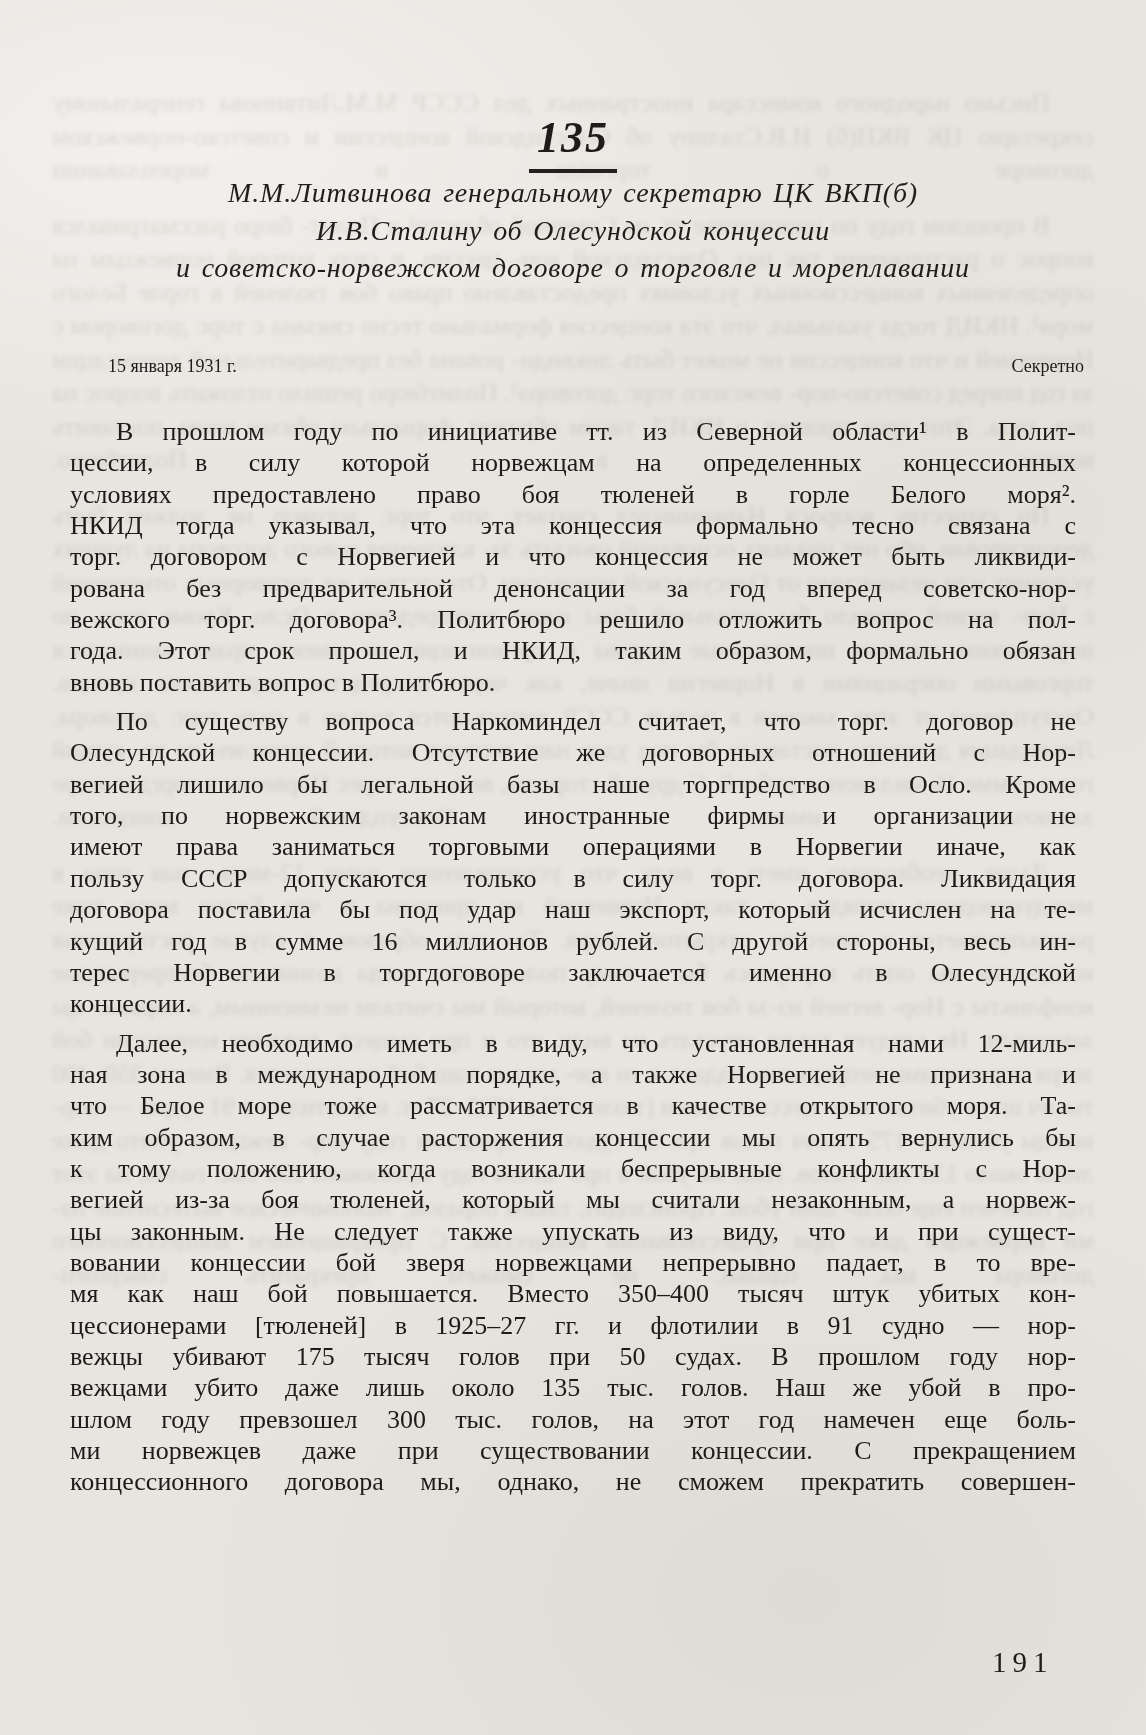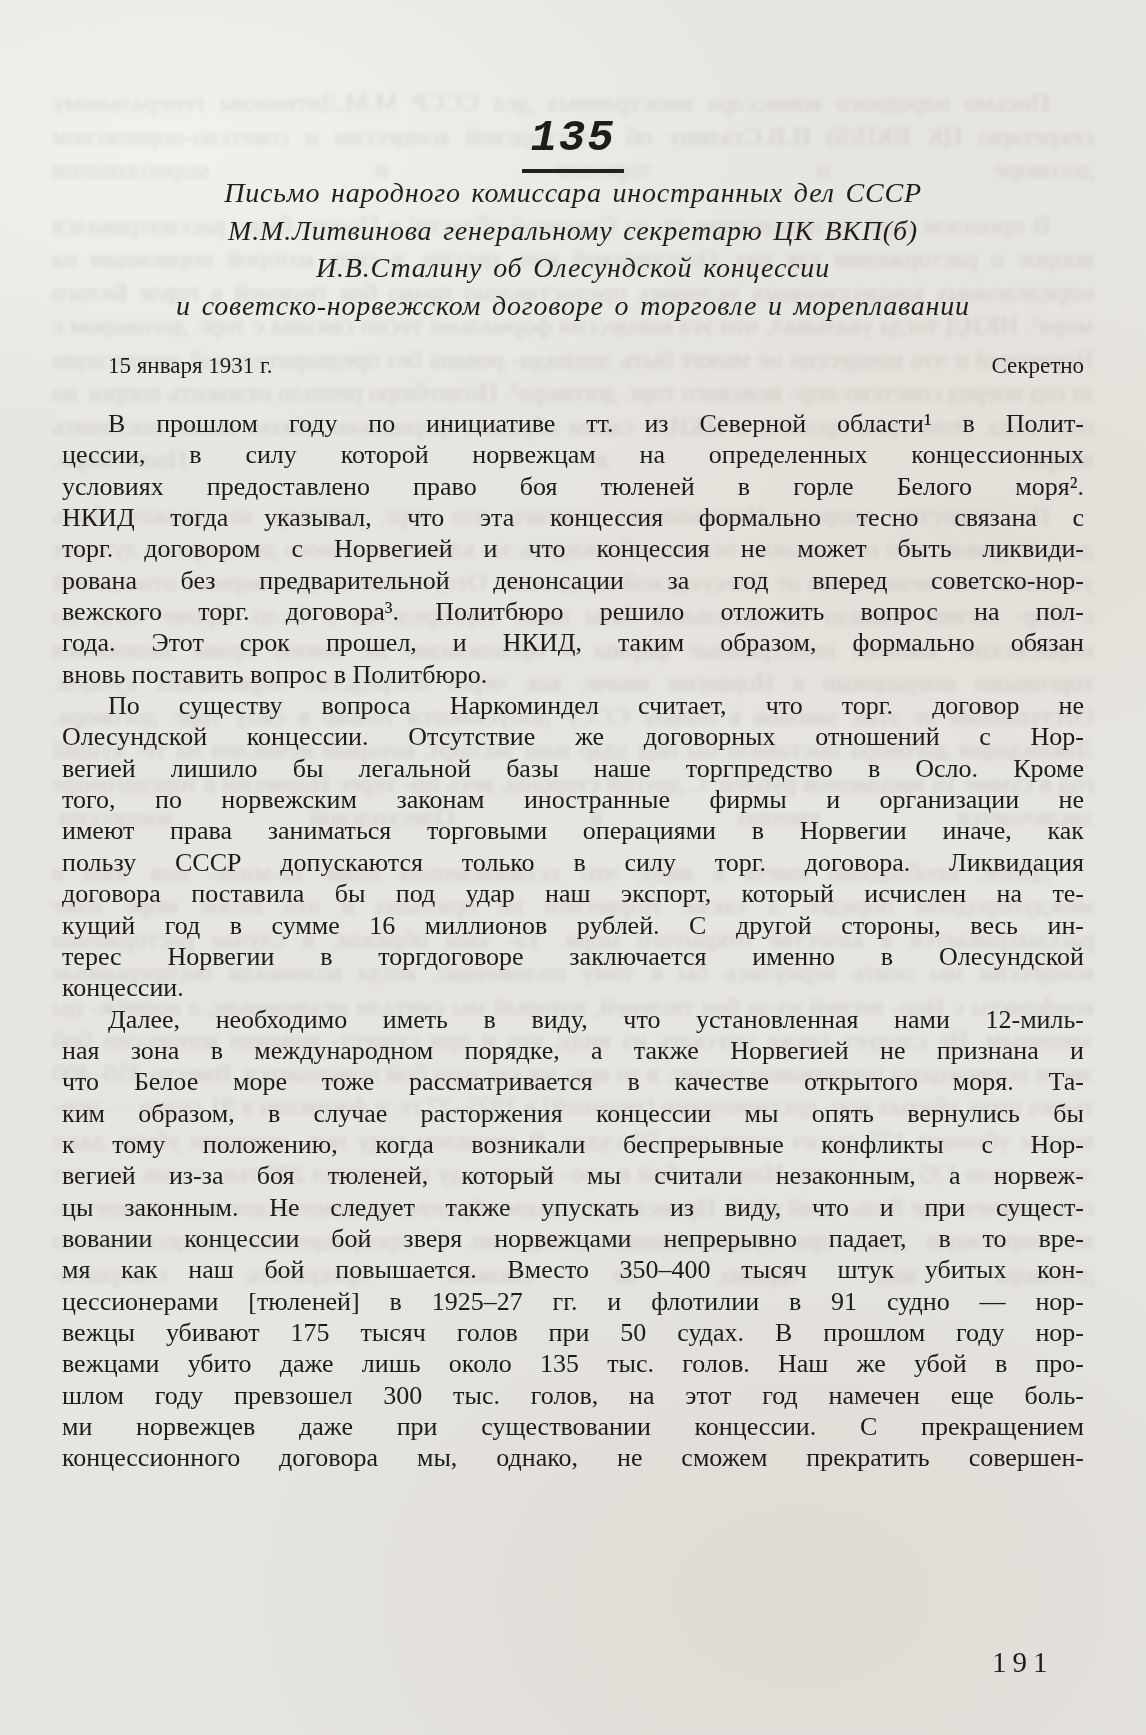--- a/index.html
+++ b/index.html
@@ -53,21 +53,20 @@
   }
   .doc-number {
     display: inline-block;
     font-size: 44px;
     line-height: 1;
     font-weight: bold;
     font-style: italic;
     letter-spacing: 2px;
     padding: 0 8px 9px 8px;
     border-bottom: 4px solid #23211e;
-    font-family: Liberation Mono, monospace;
   }
 
   .doc-title {
     position: absolute;
     top: 174px;
     left: 62px;
     width: 1022px;
     text-align: center;
     font-style: italic;
     font-size: 28px;
@@ -78,34 +77,34 @@
   }
 
   .dateline {
     position: absolute;
     top: 350px;
     left: 62px;
     width: 1022px;
     display: flex;
     justify-content: space-between;
     align-items: baseline;
-    font-size: 23px;
+    font-size: 18px;
     line-height: 32px;
   }
   .dateline .date { padding-left: 46px; }
 
   .doc-body {
     position: absolute;
     top: 408px;
     left: 62px;
     width: 1022px;
     font-size: 26px;
     line-height: 31.35px;
   }
-  .par { margin: 0; }
+  .par { margin: 8px; }
   .par .line {
     text-align: justify;
     text-align-last: justify;
   }
   .par .line:first-child { text-indent: 46px; }
   .par .line.flush { text-align-last: left; }
 
   .page-number {
     position: absolute;
     top: 1646px;
@@ -126,21 +125,20 @@
       <div class="ghost-par">Далее, необходимо иметь в виду, что установленная нами 12-миль- ная зона в международном порядке, а также Норвегией не признана и что Белое море тоже рассматривается в качестве открытого моря. Та- ким образом, в случае расторжения концессии мы опять вернулись бы к тому положению, когда возникали беспрерывные конфликты с Нор- вегией из-за боя тюленей, который мы считали незаконным, а норвеж- цы законным. Не следует также упускать из виду, что и при сущест- вовании концессии бой зверя норвежцами непрерывно падает, в то вре- мя как наш бой повышается. Вместо 350–400 тысяч штук убитых кон- цессионерами [тюленей] в 1925–27 гг. и флотилии в 91 судно — нор- вежцы убивают 175 тысяч голов при 50 судах. В прошлом году нор- вежцами убито даже лишь около 135 тыс. голов. Наш же убой в про- шлом году превзошел 200 тыс. голов, на этот год намечен еще боль- ший убой. Происходит, таким образом, экономическое вытеснение на- ми норвежцев даже при существовании концессии. С прекращением концессионного договора мы, однако, не сможем прекратить совершен-</div>
     </div>
 
   <div class="content">
 
     <div class="doc-number-row">
       <span class="doc-number">135</span>
     </div>
 
     <div class="doc-title">
-      <div class="title-line">Письмо народного комиссара иностранных дел СССР</div>
       <div class="title-line">М.М.Литвинова генеральному секретарю ЦК ВКП(б)</div>
       <div class="title-line">И.В.Сталину об Олесундской концессии</div>
       <div class="title-line">и советско-норвежском договоре о торговле и мореплавании</div>
     </div>
 
     <div class="dateline">
       <span class="date">15 января 1931 г.</span>
       <span class="classification">Секретно</span>
     </div>
 

